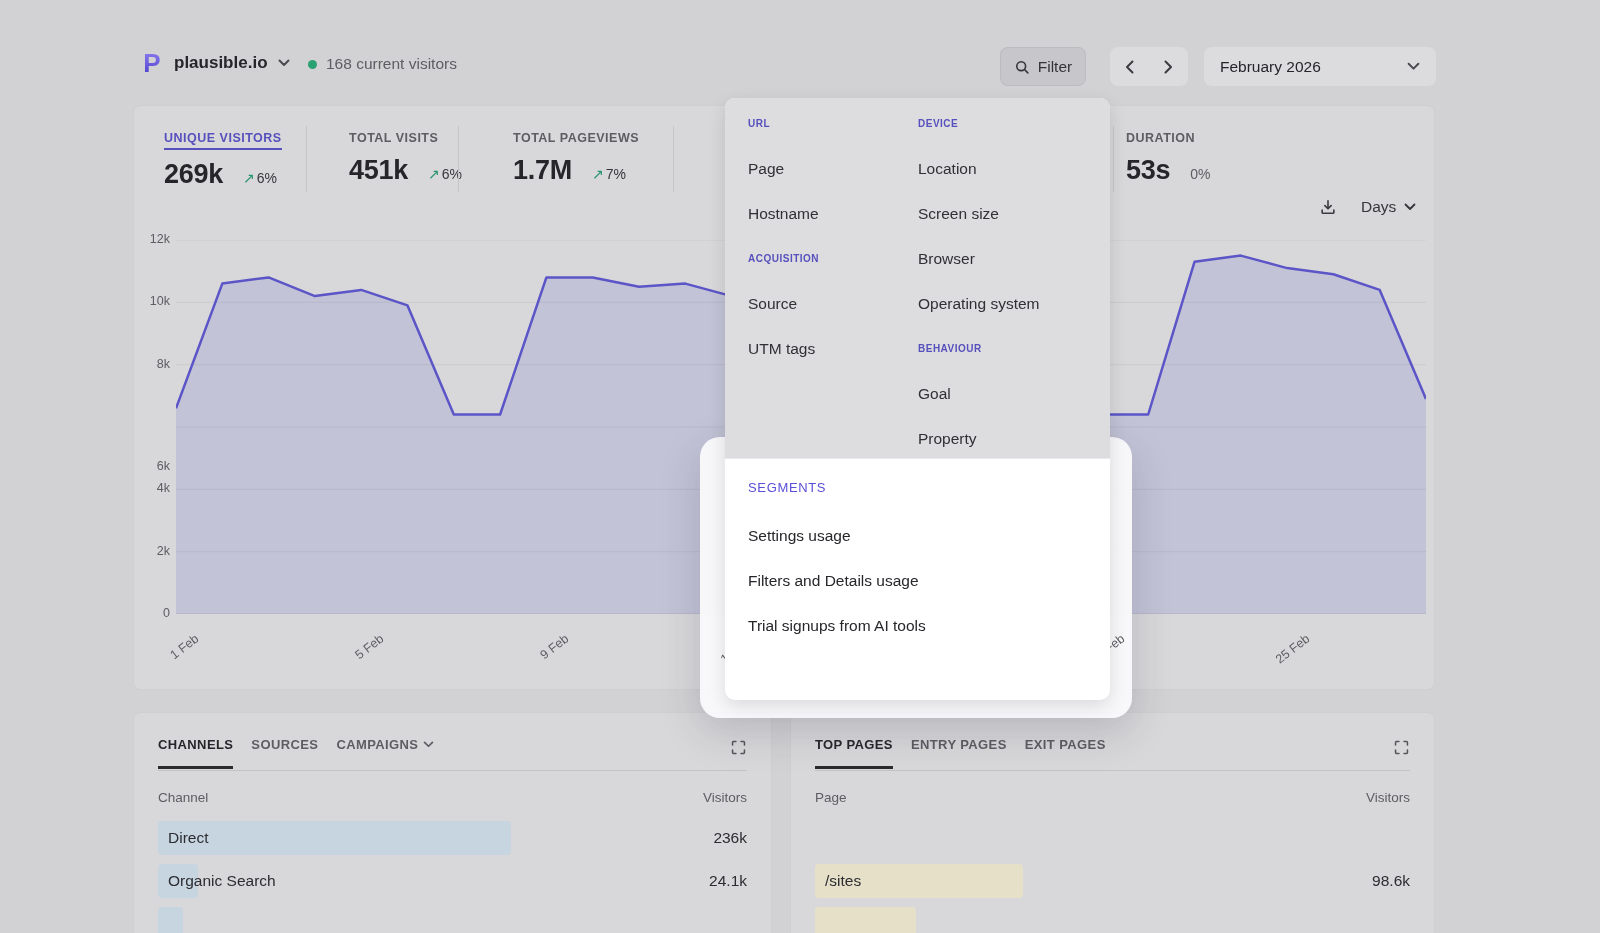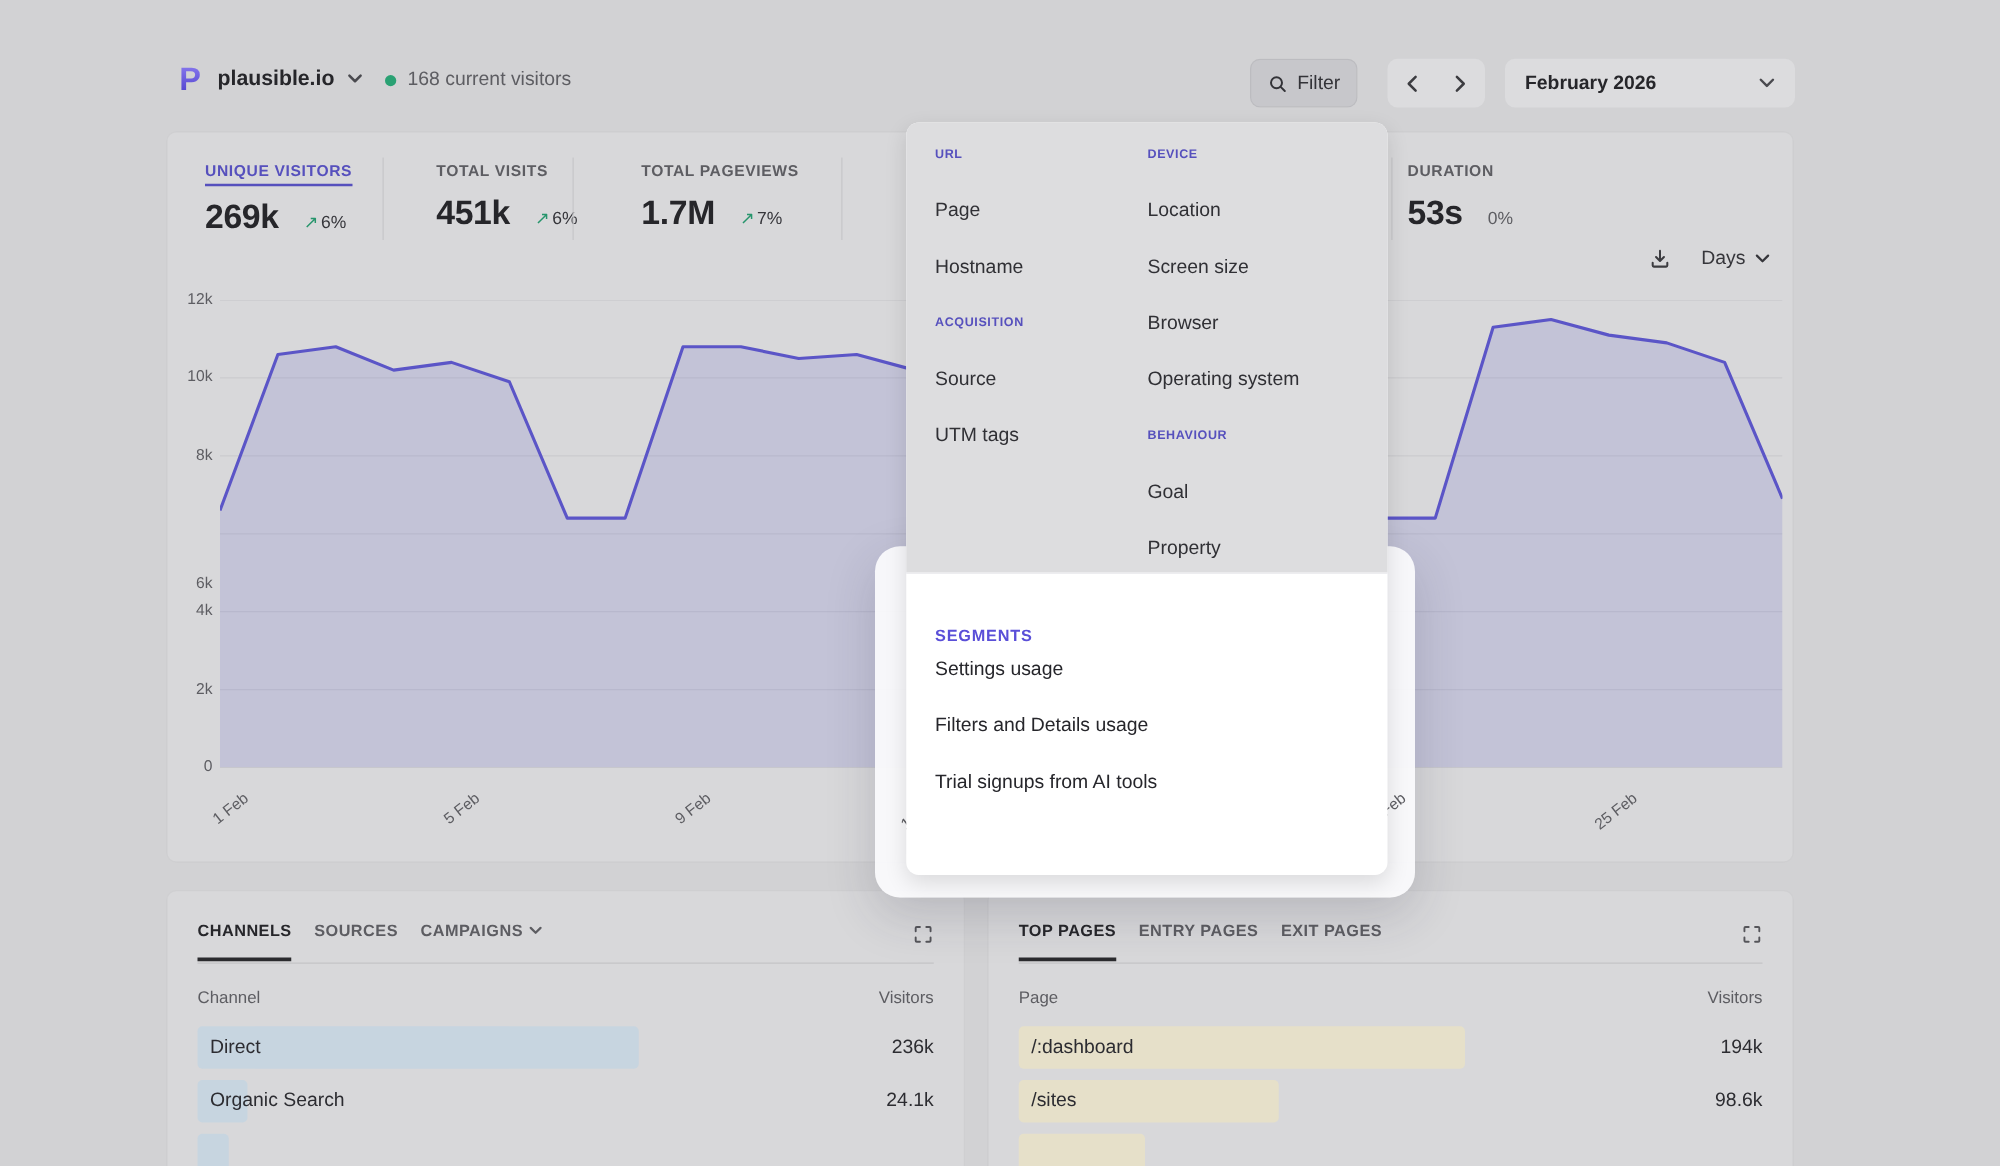--- a/index.html
+++ b/index.html
@@ -26,21 +26,21 @@
   .chev{display:inline-flex;color:#4a4a4f;}
   .visitors{left:308px;top:55px;display:flex;align-items:center;gap:9px;font-size:15.5px;color:var(--muted);}
   .dot{width:9px;height:9px;border-radius:50%;background:#2aa173;}
   .btn{border-radius:8px;display:flex;align-items:center;font-size:15.5px;color:#333338;}
   .filter-btn{left:1000px;top:47px;width:86px;height:39px;background:var(--btn-dark);
               justify-content:center;gap:8px;font-weight:500;border:1px solid rgba(0,0,0,.05);}
   .nav-group{left:1110px;top:47px;width:78px;height:39px;background:var(--btn-light);
              border-radius:8px;display:flex;}
   .nav-group .nav-btn{flex:1;display:flex;align-items:center;justify-content:center;color:#3c3c40;}
   .date-btn{left:1204px;top:47px;width:232px;height:39px;background:var(--btn-light);
-            justify-content:space-between;padding:0 16px;font-weight:700;color:var(--text-strong);}
+            justify-content:space-between;padding:0 16px;font-weight:400;color:var(--text-strong);}
 
   
   .card{background:var(--card);border-radius:8px;border:1px solid rgba(0,0,0,.04);}
   .main-card{left:133px;top:105px;width:1302px;height:585px;}
   .bl-card{left:133px;top:712px;width:639px;height:240px;}
   .br-card{left:790px;top:712px;width:645px;height:240px;}
 
   
   .stat-col{position:absolute;top:22px;}
   .stat-label{font-size:12.5px;font-weight:700;letter-spacing:.04em;color:var(--muted);
@@ -69,22 +69,22 @@
   .dropdown{left:725px;top:98px;width:385px;height:602px;border-radius:10px;z-index:32;
             background:#ffffff;box-shadow:0 6px 18px rgba(0,0,0,.12);}
   .dropdown .dim-zone{position:absolute;left:0;top:0;right:0;height:360px;
             background:var(--panel-dim);border-radius:10px 10px 0 0;}
   .dropdown .split{position:absolute;left:0;right:0;top:360px;height:1px;background:#e7e7ec;}
   .menu-col{position:absolute;top:3px;}
   .menu-col.c1{left:23px;} .menu-col.c2{left:193px;}
   .menu-row{height:45px;line-height:45px;white-space:nowrap;}
   .menu-header{font-size:10px;font-weight:700;letter-spacing:.05em;color:var(--accent);}
   .menu-item{font-size:15.5px;color:#303035;cursor:pointer;}
-  .segments-header{position:absolute;left:23px;top:389px;height:44px;line-height:44px;
-                   font-size:13px;font-weight:700;letter-spacing:.05em;color:var(--accent-bright);}
+  .segments-header{position:absolute;left:23px;top:368px;height:44px;line-height:44px;
+                   font-size:13px;font-weight:400;letter-spacing:.05em;color:var(--accent-bright);}
   .segments-list{position:absolute;left:23px;top:415px;right:23px;}
   .segments-list .menu-item{color:#26262b;}
 
   
   .tabs-row{position:absolute;left:24px;right:24px;top:24px;display:flex;gap:18px;align-items:flex-start;}
   .tab{font-size:13px;font-weight:700;letter-spacing:.03em;color:var(--muted);
        padding-bottom:14px;display:flex;align-items:center;gap:5px;}
   .tab.active{color:var(--text-strong);border-bottom:3px solid #2b2b2e;}
   .tabs-divider{position:absolute;left:24px;right:24px;top:57px;height:1px;background:#c3c3c6;}
   .expand-btn{position:absolute;right:24px;top:26px;color:#55555a;}
@@ -261,25 +261,20 @@
         <path d="M3 7V4c0-.6.4-1 1-1h3"></path>
         <path d="M13 3h3c.6 0 1 .4 1 1v3"></path>
         <path d="M17 13v3c0 .6-.4 1-1 1h-3"></path>
         <path d="M7 17H4c-.6 0-1-.4-1-1v-3"></path>
       </svg>
     </span>
     <div class="cols-row">
       <span>Page</span>
       <span>Visitors</span>
     </div>
-    <div class="t-row" style="top: 108px;">
-      <div class="bar" style="width: 60%;"></div>
-      <span class="t-name">/:dashboard</span>
-      <span class="t-val">194k</span>
-    </div>
     <div class="t-row" style="top: 151px;">
       <div class="bar" style="width: 35%;"></div>
       <span class="t-name">/sites</span>
       <span class="t-val">98.6k</span>
     </div>
     <div class="t-row" style="top: 194px;">
       <div class="bar" style="width: 17%;"></div>
     </div>
   </div>
 

